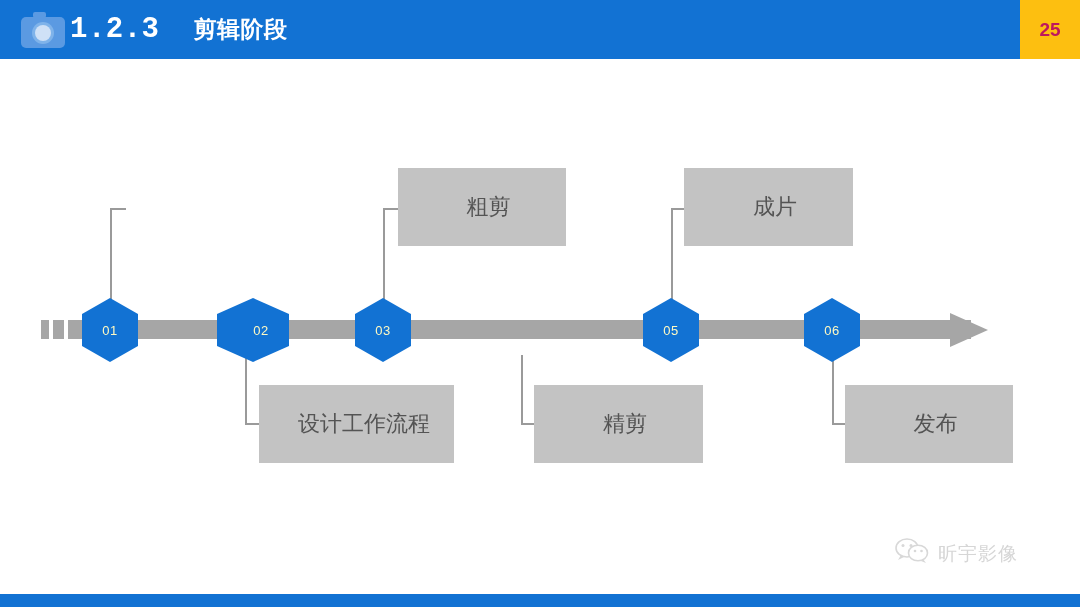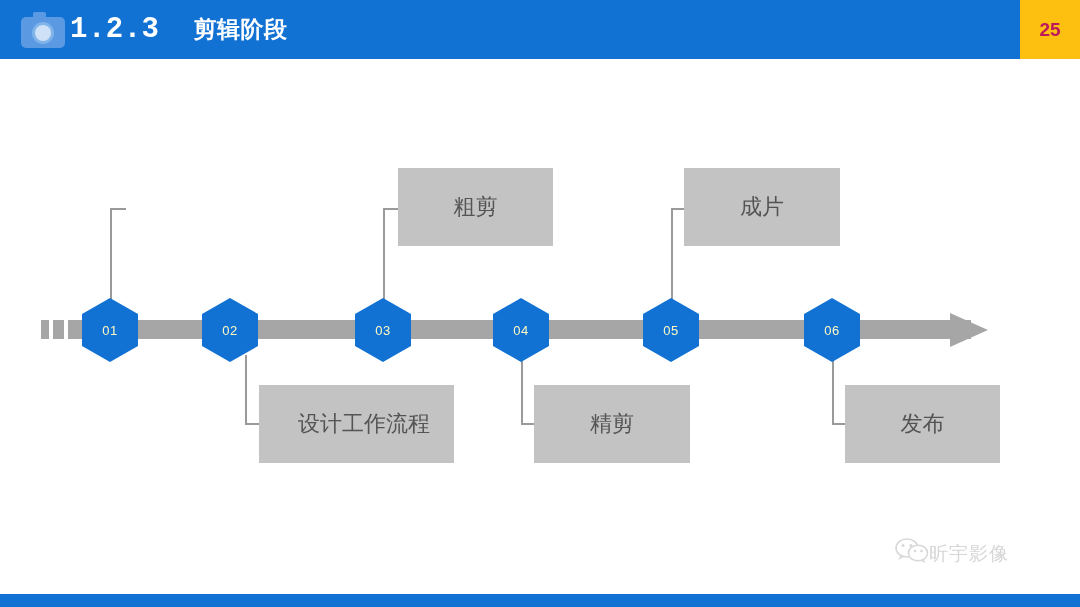--- a/index.html
+++ b/index.html
@@ -66,27 +66,27 @@
 
   
   .lbl{
     position:absolute;
     background:#c3c3c3;
     display:flex;align-items:center;
     color:#545454;
     font-size:22px;
     white-space:nowrap;
   }
-  .lbl.center{justify-content:center;}
+  .lbl.center{justify-content:center;padding-left:13px;}
   .lbl.leftpad{justify-content:flex-start;padding-left:13px;}
 
   
   .wm{
     position:absolute;left:895px;top:537px;
-    display:flex;align-items:center;
+    display:flex;align-items:center;gap:9px;
     color:#d2d2d2;font-size:19px;white-space:nowrap;
   }
   .wm-text{color:#d6d6d6;letter-spacing:1px;}
   .bottom-bar{
     position:absolute;left:0;top:594px;width:1080px;height:13px;
     background:#1272d3;
   }
 </style>
 </head>
 <body>
@@ -136,23 +136,22 @@
   <div class="conn-h" style="left:832px;top:423px;width:14px;"></div>
 
   <div class="lbl center" style="left:398px;top:168px;width:155px;height:78px;">粗剪</div>
   <div class="lbl center" style="left:684px;top:168px;width:156px;height:78px;">成片</div>
 
   <div class="lbl leftpad" style="left:259px;top:385px;width:156px;height:78px;padding-left:39px;">设计工作流程</div>
   <div class="lbl center" style="left:534px;top:385px;width:156px;height:78px;">精剪</div>
   <div class="lbl center" style="left:845px;top:385px;width:155px;height:78px;">发布</div>
 
   <div class="hex" style="left:82px;top:298px;">01</div>
-  <div class="hex" style="left:202px;top:298px;">02</div>
+  <div class="hex" style="left:217px;top:298px;padding-left:16px;">02</div>
   <div class="hex" style="left:355px;top:298px;">03</div>
-  <div class="hex" style="left:493px;top:298px;">04</div>
   <div class="hex" style="left:643px;top:298px;">05</div>
   <div class="hex" style="left:804px;top:298px;">06</div>
 
   <div class="wm">
     <span>
       <svg width="34" height="28" viewBox="0 0 34 28">
         <ellipse cx="12" cy="11" rx="11" ry="9" fill="none" stroke="#d8d8d8" stroke-width="1.6"></ellipse>
         <path d="M6 18 L3 23 L9 20 Z" fill="#d8d8d8"></path>
         <circle cx="8" cy="8.5" r="1.5" fill="#d8d8d8"></circle>
         <circle cx="16" cy="8.5" r="1.5" fill="#d8d8d8"></circle>

